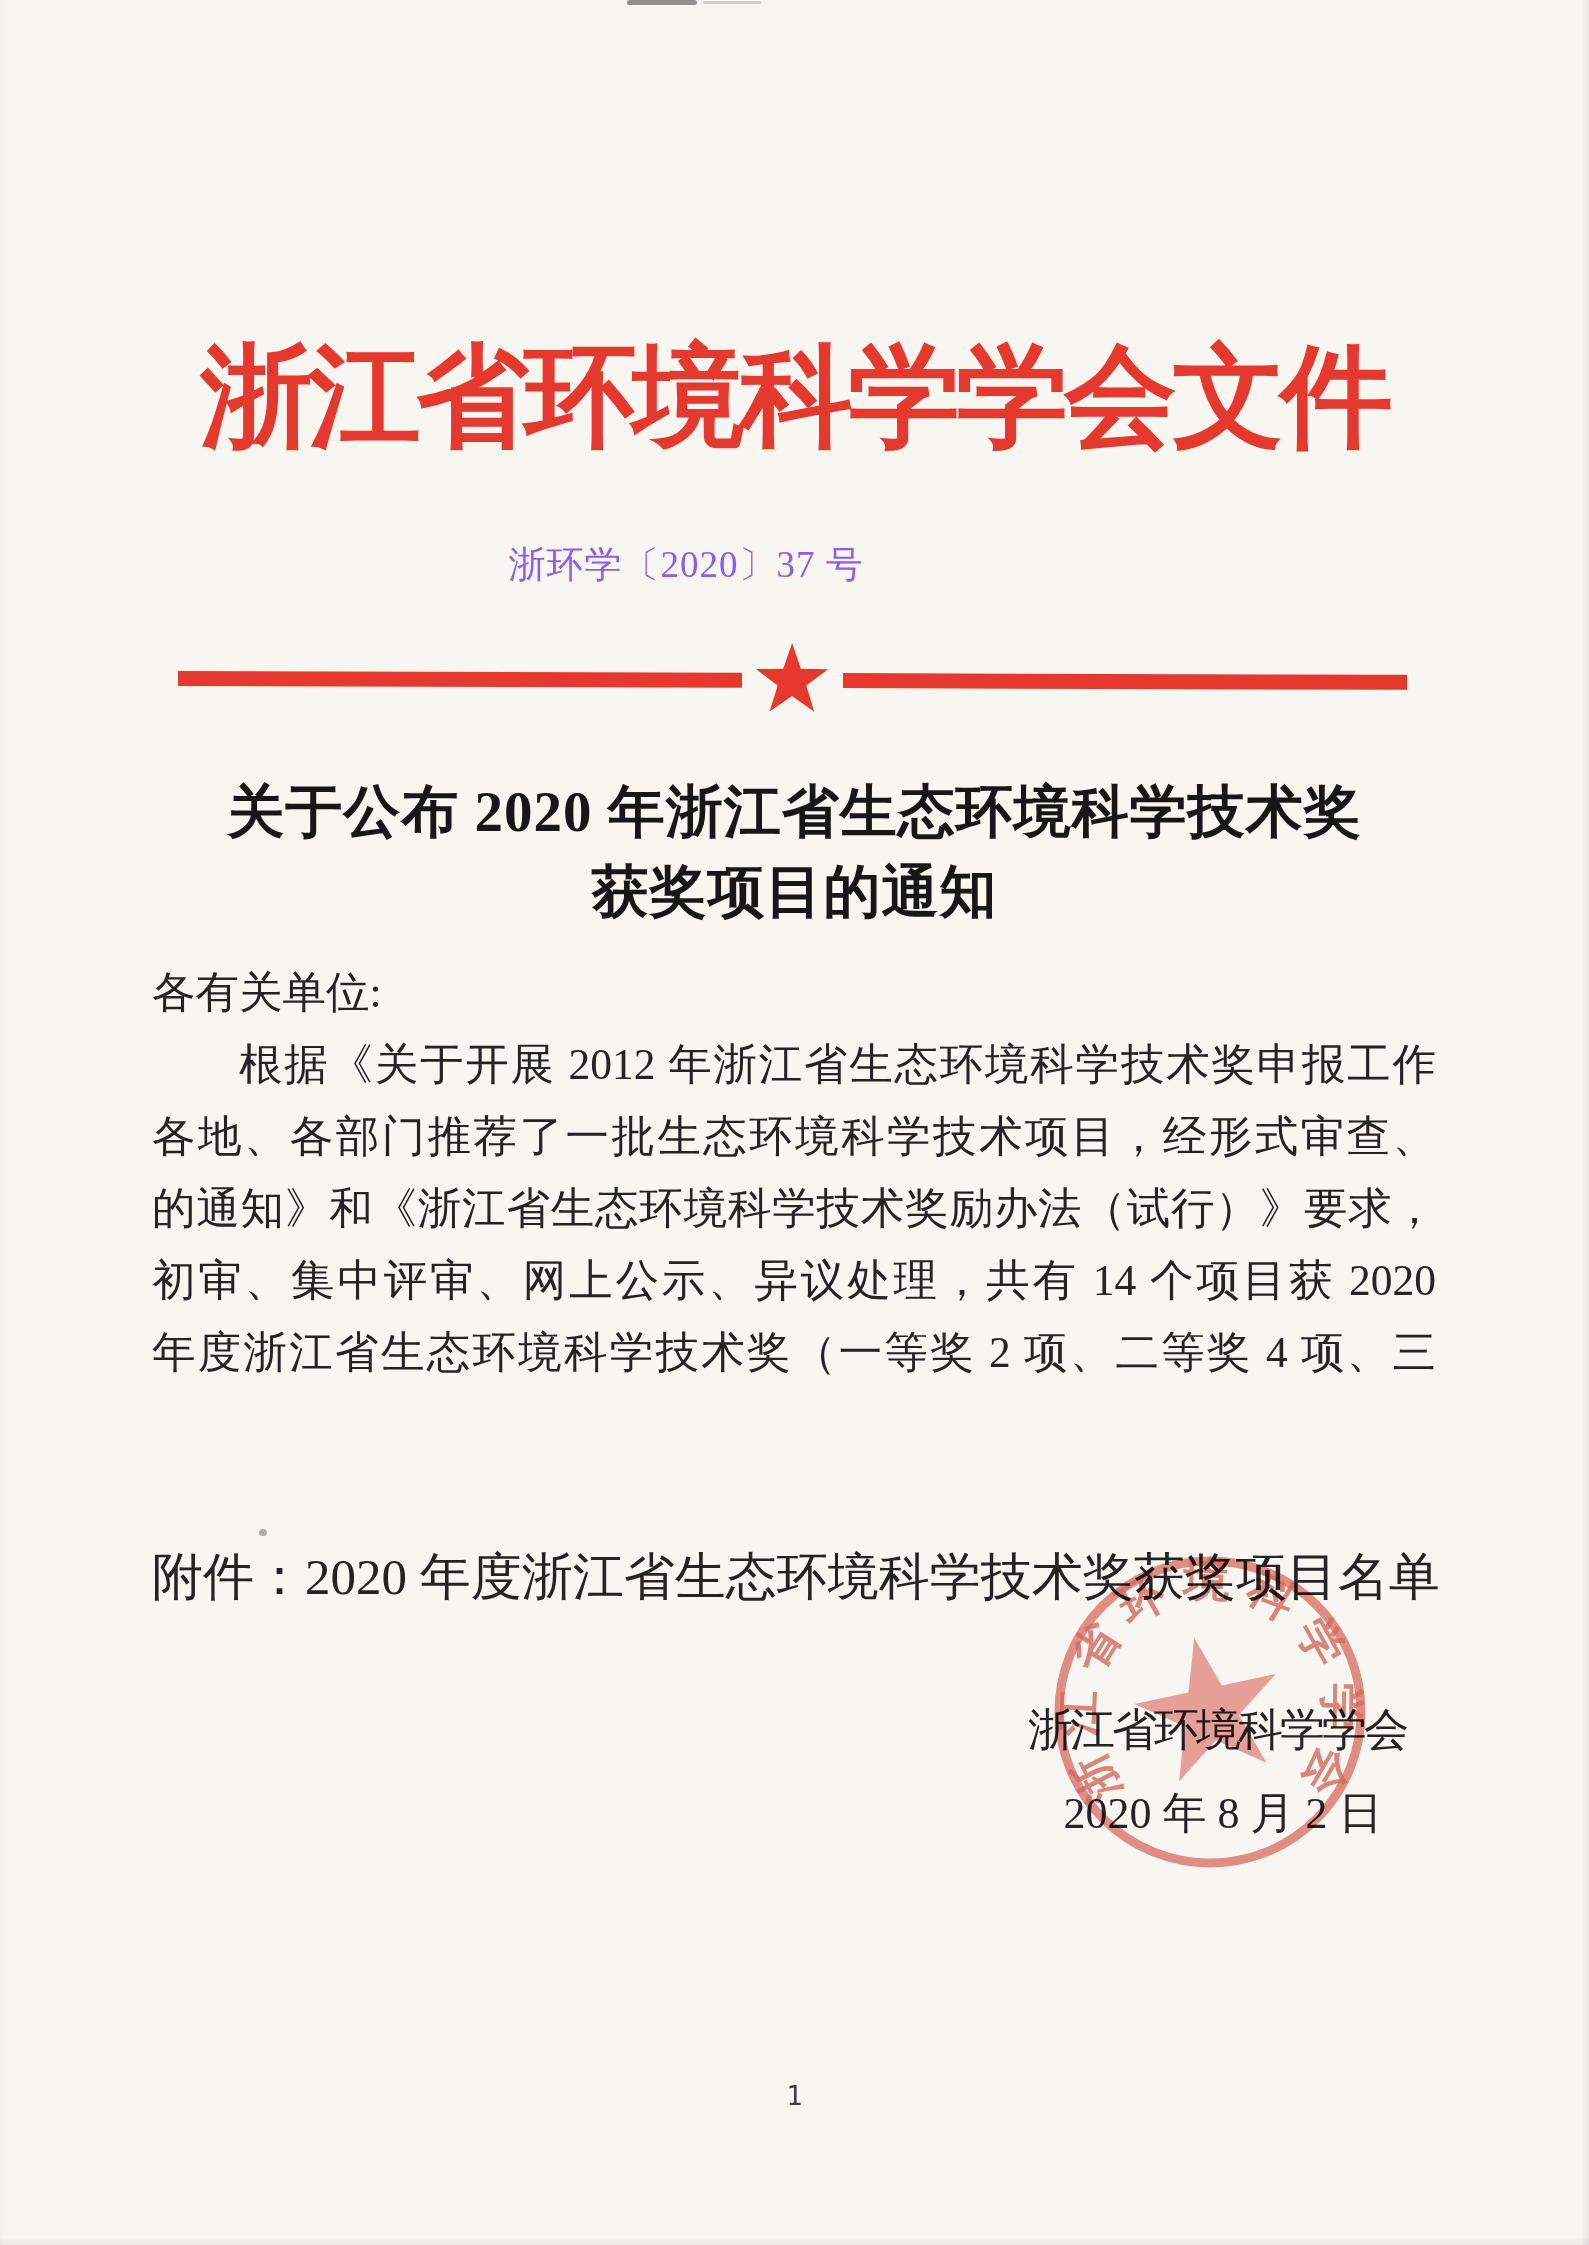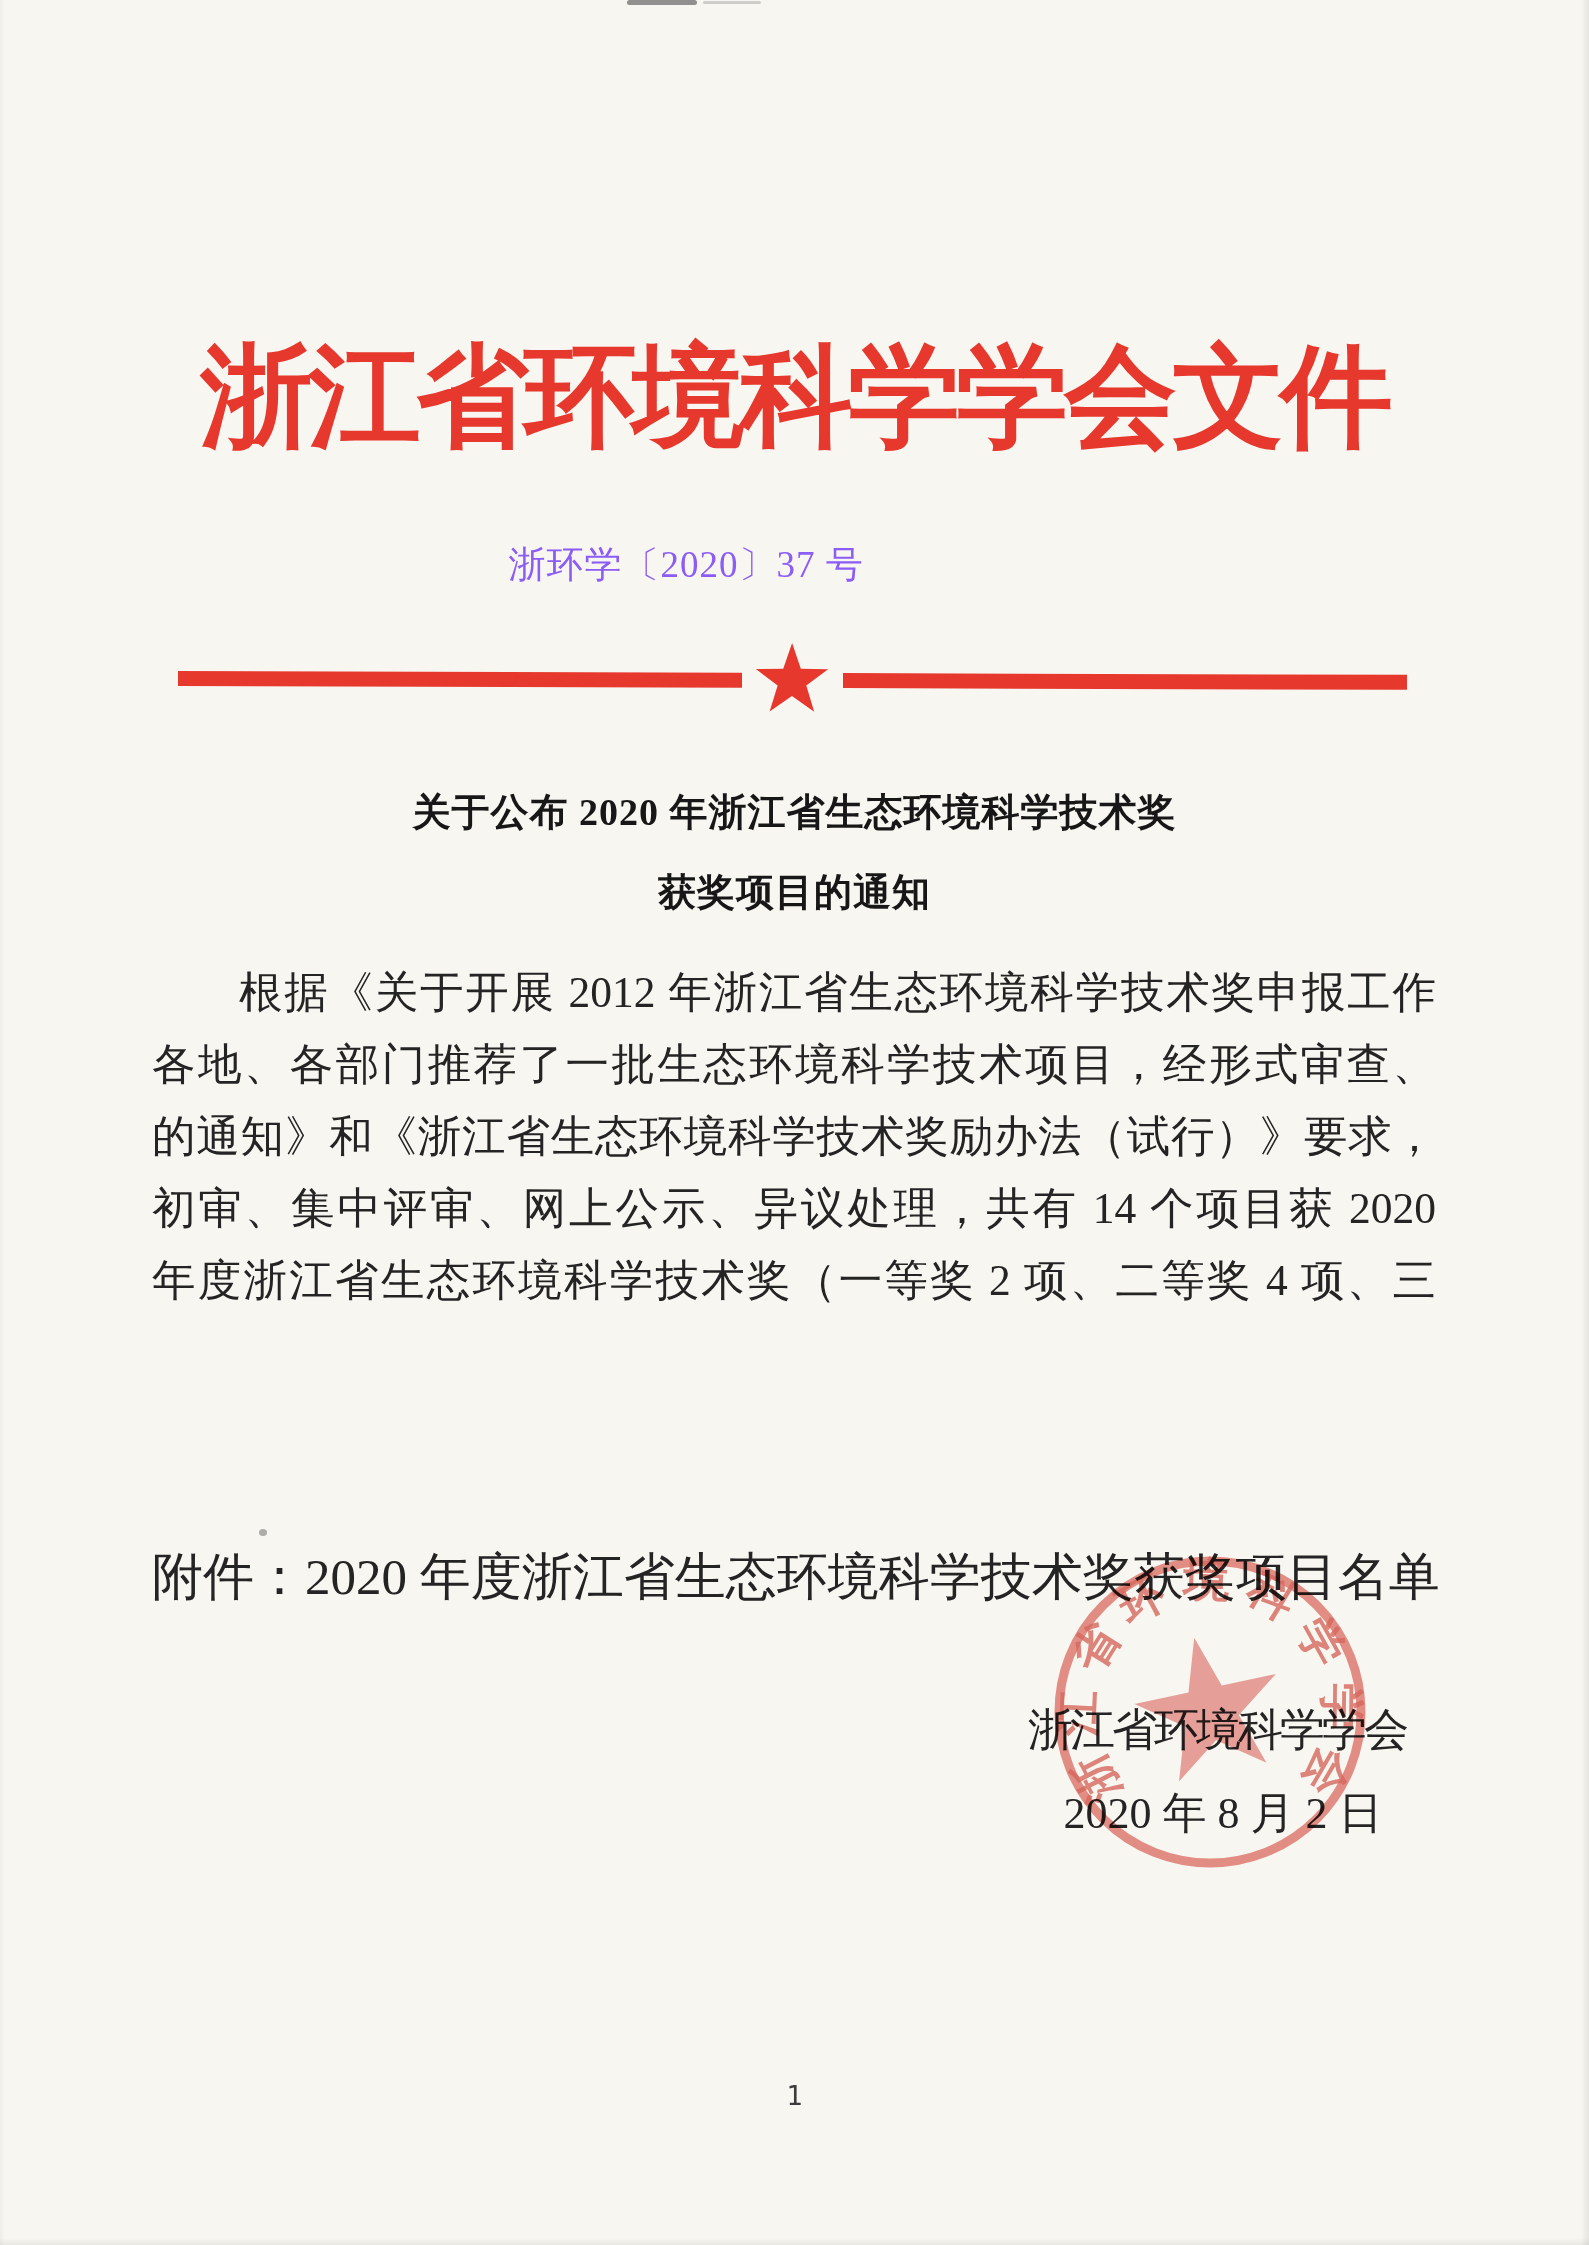--- a/index.html
+++ b/index.html
@@ -35,21 +35,21 @@
   }
   .red-rule{position:absolute;left:0;top:0;width:1589px;height:0;
     transform:rotate(0.18deg);transform-origin:178px 678px;}
   .rule-seg{position:absolute;height:15px;background:#e6382c;}
   .rule-left{left:178px;top:671px;width:564px;}
   .rule-right{left:843px;top:671px;width:564px;}
   .rule-star{position:absolute;left:754px;top:641px;}
 
   .notice-heading{
     position:absolute;left:0;right:0;top:772px;text-align:center;
-    font-weight:bold;font-size:38px;line-height:80px;color:#171717;
+    font-weight:bold;font-size:57px;line-height:80px;color:#171717;
     letter-spacing:1px;
   }
   .body-block{
     position:absolute;left:152px;top:956px;width:1284px;
     font-size:43.5px;color:#242424;
   }
   .body-line{height:72px;line-height:72px;white-space:nowrap;}
   .body-line.fill{
     white-space:normal;text-align:justify;text-align-last:justify;
   }
@@ -99,20 +99,21 @@
       <polygon fill="#e6382c" points="0,-38 8.8,-12.1 36.1,-11.7 14.3,4.6 22.3,30.7 0,15 -22.3,30.7 -14.3,4.6 -36.1,-11.7 -8.8,-12.1"></polygon>
     </svg>
   </div>
 
   <div class="notice-heading">
     <div>关于公布 2020 年浙江省生态环境科学技术奖</div>
     <div>获奖项目的通知</div>
   </div>
 
   <div class="body-block">
+    <div class="body-line">各有关单位:</div>
     <div class="body-line fill indent">根据《关于开展 2012 年浙江省生态环境科学技术奖申报工作</div>
     <div class="body-line fill">各地、各部门推荐了一批生态环境科学技术项目，经形式审查、</div>
     <div class="body-line fill">的通知》和《浙江省生态环境科学技术奖励办法（试行）》要求，</div>
     <div class="body-line fill">初审、集中评审、网上公示、异议处理，共有 14 个项目获 2020</div>
     <div class="body-line fill">年度浙江省生态环境科学技术奖（一等奖 2 项、二等奖 4 项、三</div>
   </div>
 
   <div class="attachment-line">附件：2020 年度浙江省生态环境科学技术奖获奖项目名单</div>
 
   <div class="signature-org">浙江省环境科学学会</div>

